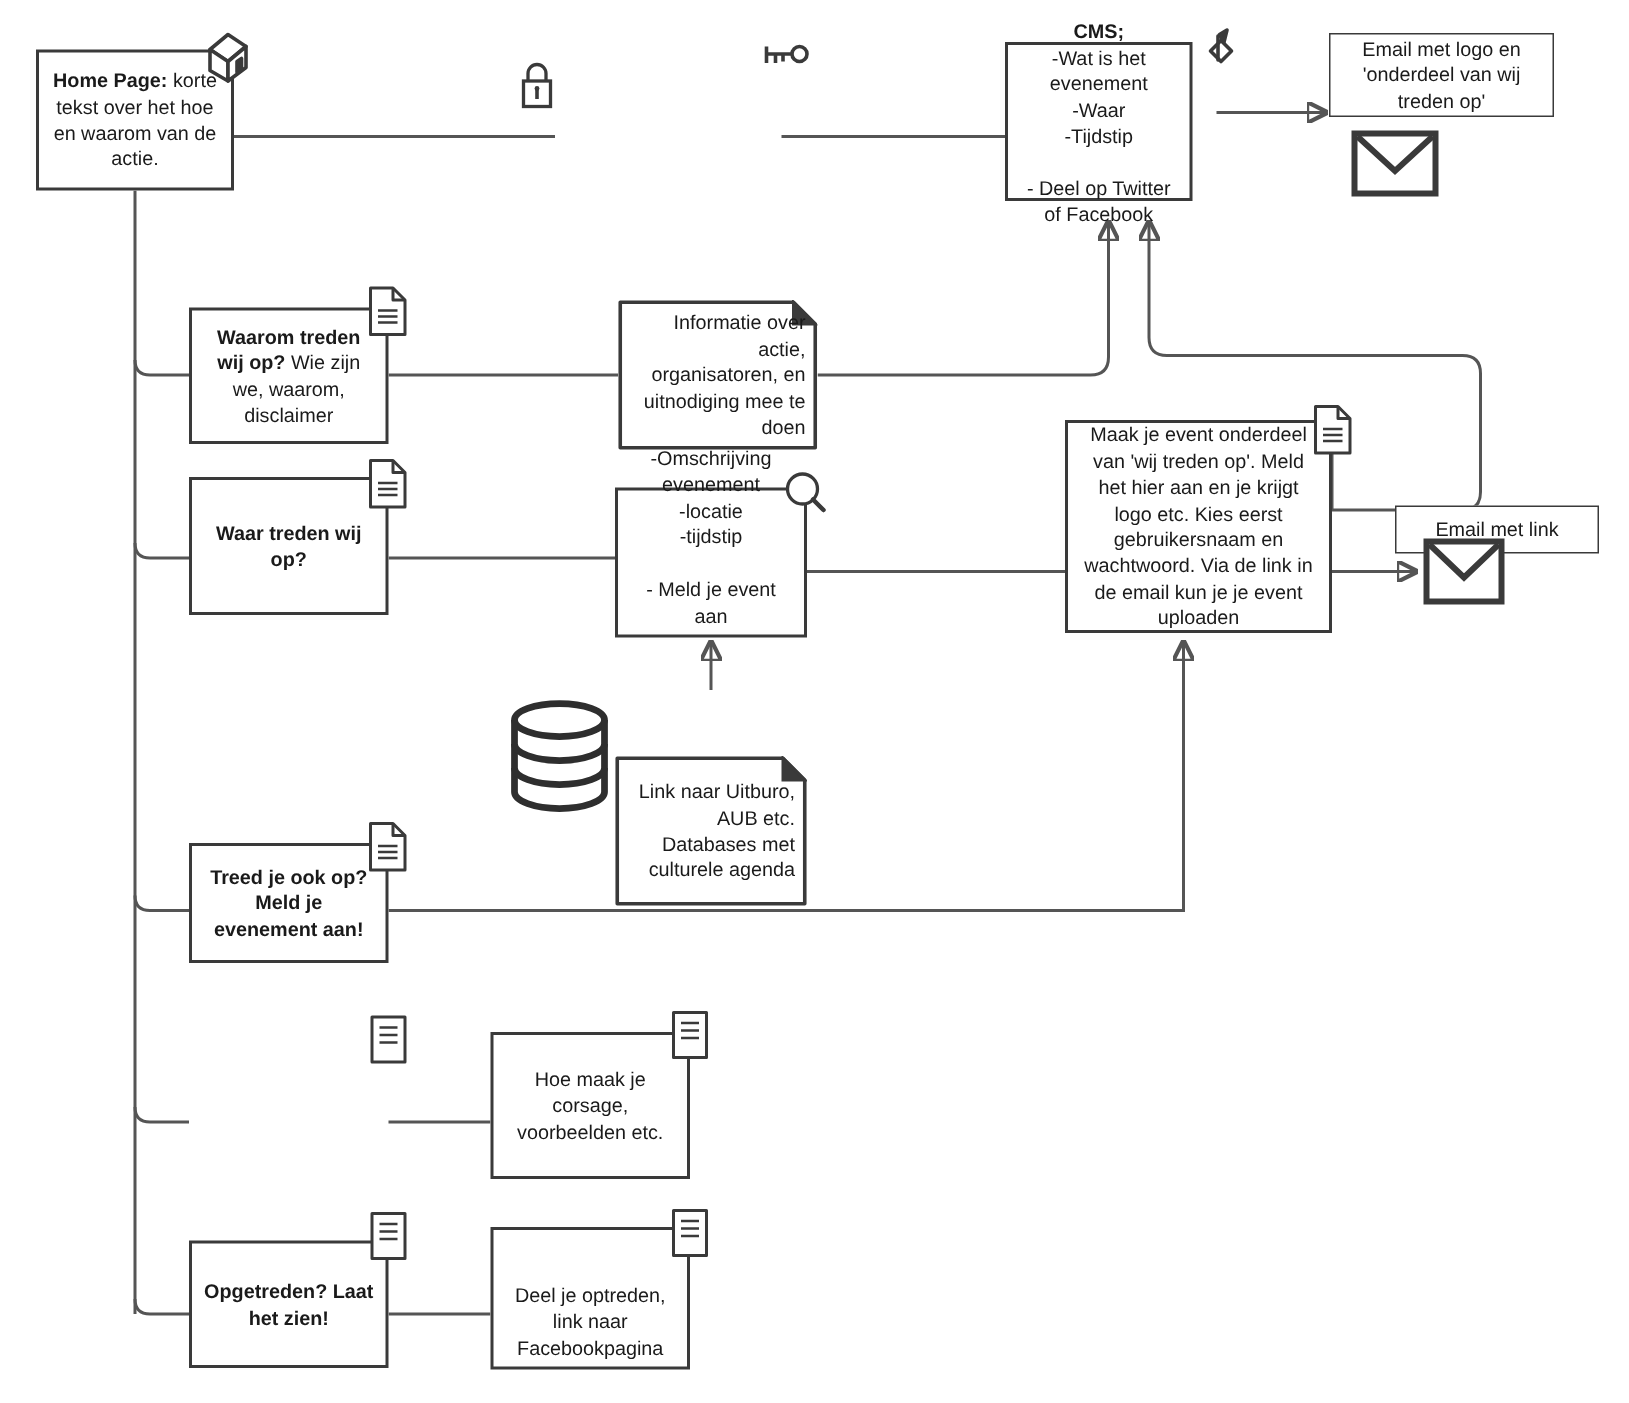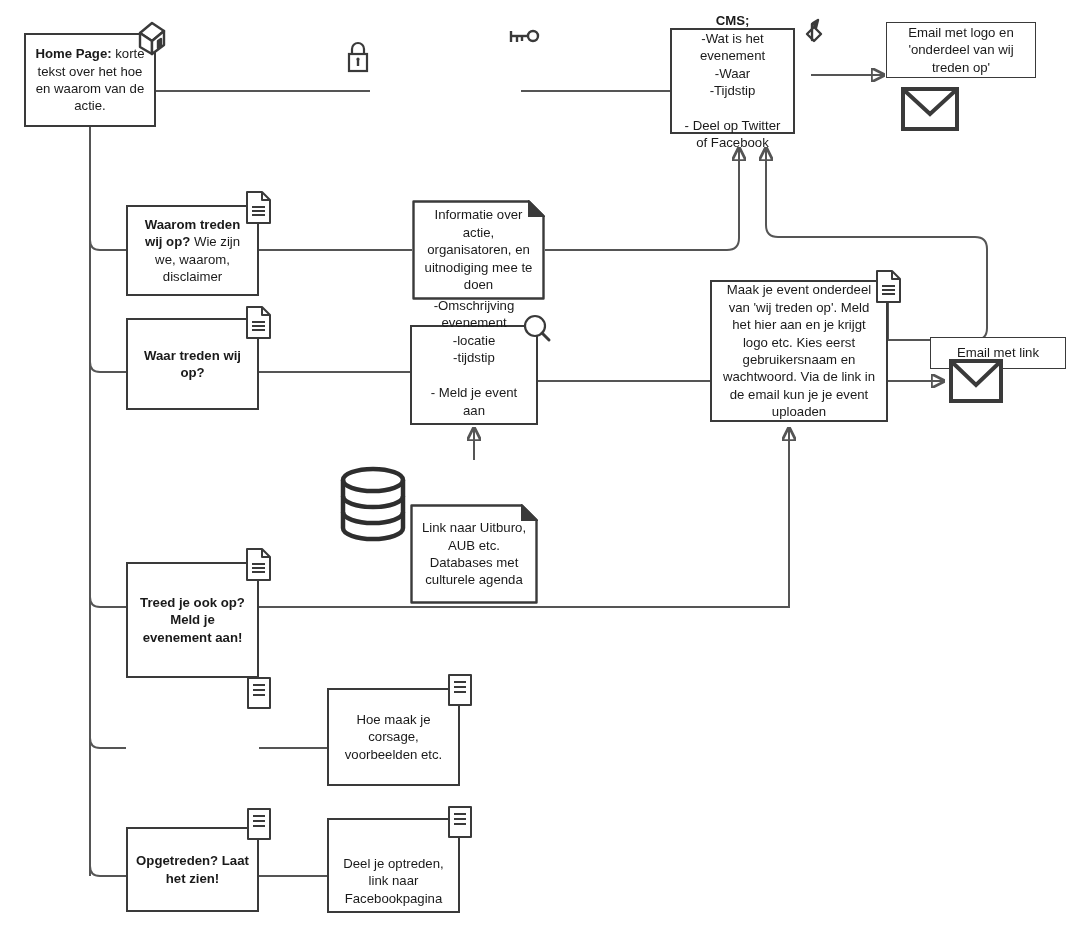--- a/index.html
+++ b/index.html
@@ -47,21 +47,21 @@
     inset: 0;
   }
   .note .content {
     position: relative;
     z-index: 2;
     width: 100%;
     height: 100%;
     display: flex;
     align-items: center;
     justify-content: center;
-    text-align: center;
+    text-align: right;
     font-size: 13.2px;
     line-height: 1.32;
     color: #1a1a1a;
     padding: 4px 8px;
     box-sizing: border-box;
   }
 
   svg.lines {
     position: absolute;
     left: 0; top: 0;
@@ -300,21 +300,21 @@
   <div class="note" style="left:410px; top:460px; width:128px; height:100px;margin-top:44px;">
     <svg class="shape" viewBox="0 0 128 100" preserveAspectRatio="none">
       <path d="M1.5 1.5 L112 1.5 L126.5 16 L126.5 98.5 L1.5 98.5 Z" fill="#ffffff" stroke="#3a3a3a" stroke-width="2.4" stroke-linejoin="round"></path>
       <path d="M112 1.5 L112 16 L126.5 16 Z" fill="#3a3a3a" stroke="#3a3a3a" stroke-width="2"></path>
     </svg>
     <div class="content">
       <span>Link naar Uitburo, AUB etc. Databases met culturele agenda</span>
     </div>
   </div>
 
-  <div class="node" style="left:126px; top:562px; width:133px; height:116px;">
+  <div class="node" style="left:126px; top:562px; width:133px; height:80px;">
     <div class="txt">
       <b>Treed je ook op? Meld je evenement aan!</b>
     </div>
   </div>
   <div class="icon" style="left:244px; top:547px;">
     <svg width="30" height="36" viewBox="0 0 30 36">
       <g stroke="#3a3a3a" stroke-width="2" fill="#ffffff" stroke-linejoin="round">
         <path d="M3 2 L18 2 L26 10 L26 33 L3 33 Z"></path>
         <path d="M18 2 L18 10 L26 10" fill="none"></path>
         <path d="M8 17 L21 17 M8 21 L21 21 M8 25 L21 25" stroke-width="1.8"></path>

